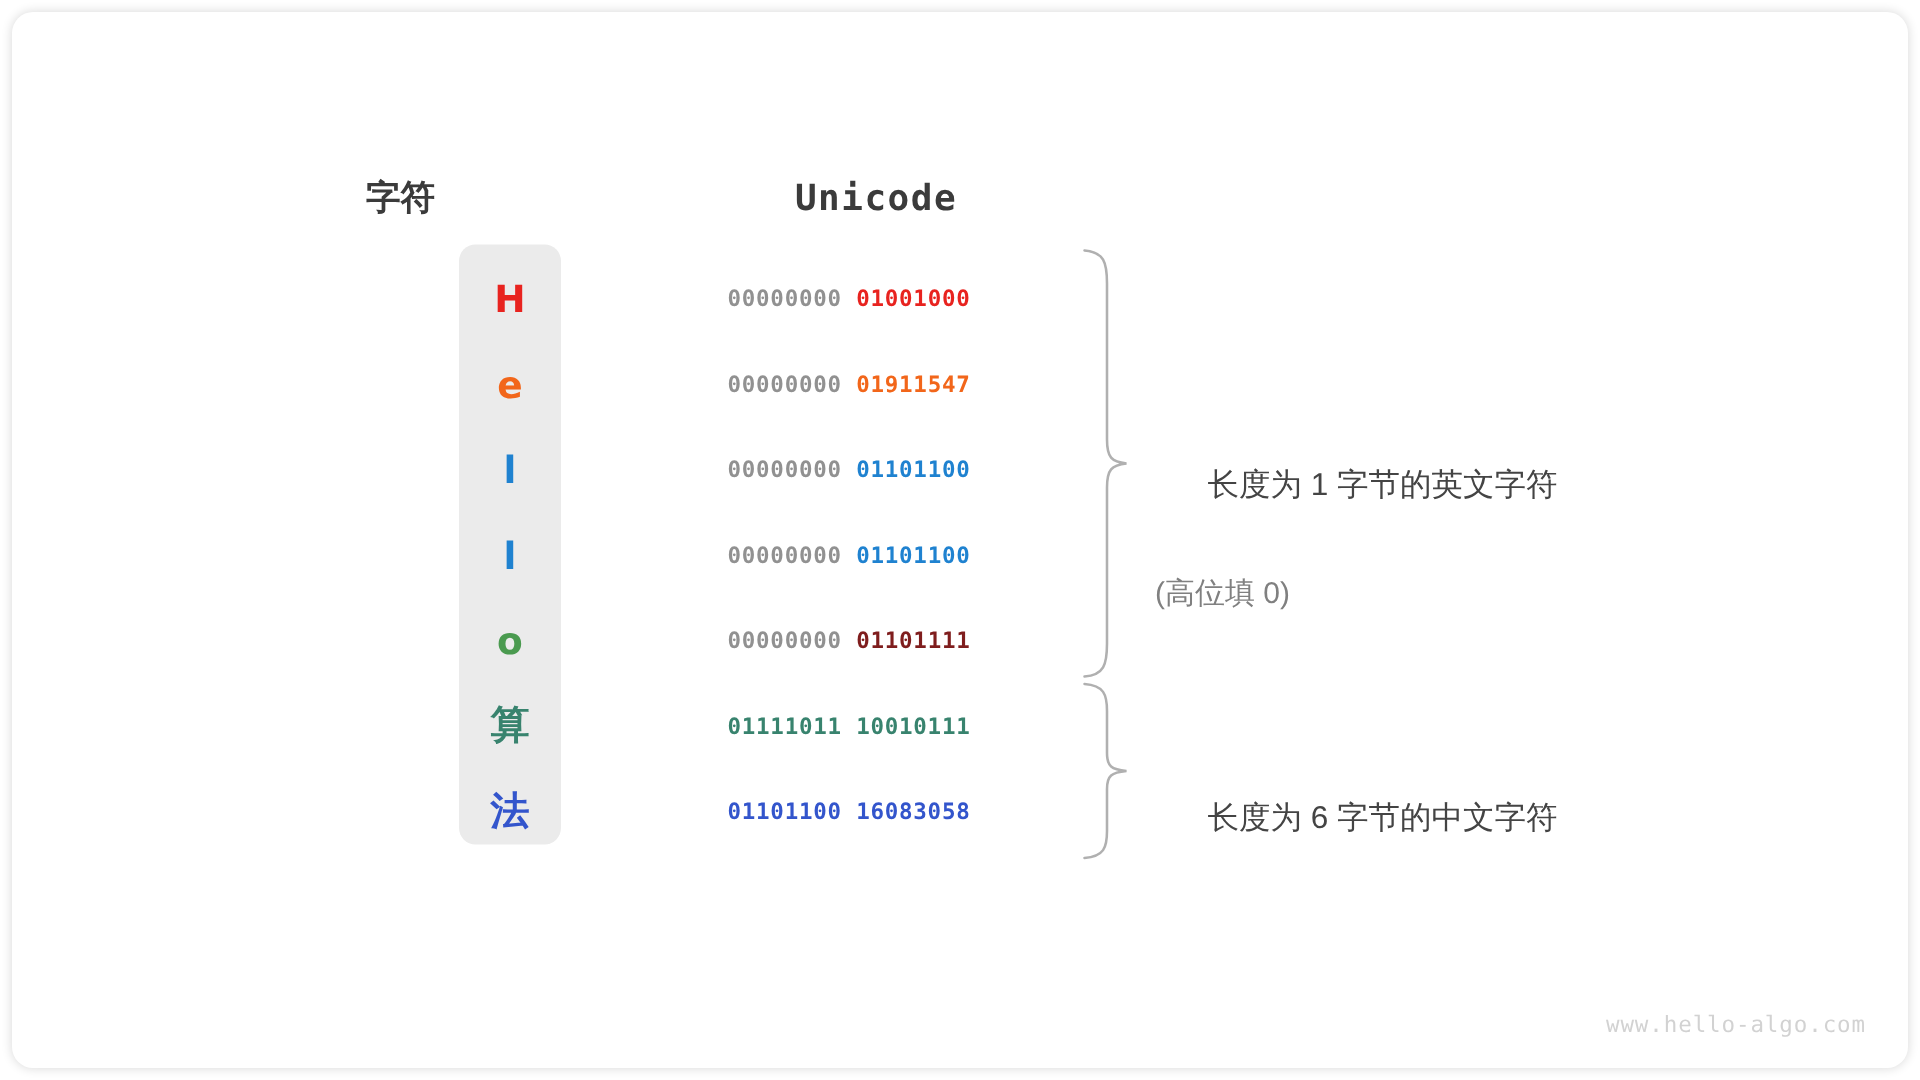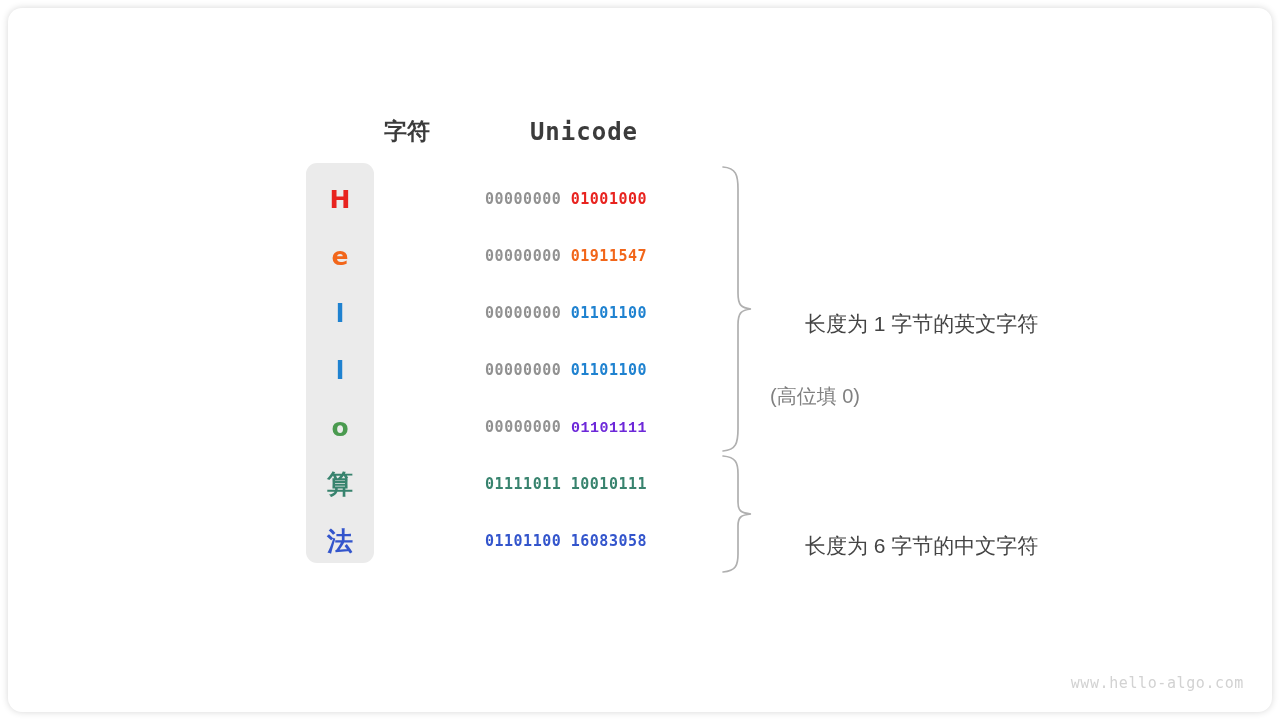--- a/index.html
+++ b/index.html
@@ -38,24 +38,24 @@
 
   
   .col-header {
     position: absolute;
     font-weight: bold;
     color: #3b3b3b;
     white-space: pre;
     line-height: 1;
   }
   #header-char {
-    left: 246px;
+    left: 236px;
     top: 112px;
     width: 176px;
-    text-align: right;
+    text-align: left;
     font-size: 23px;
     font-family: "Liberation Sans", "DejaVu Sans", sans-serif;
   }
   #header-unicode {
     left: 444px;
     top: 112px;
     width: 264px;
     text-align: center;
     font-size: 24px;
     font-family: "DejaVu Sans Mono", monospace;
@@ -180,21 +180,21 @@
         <div class="row" style="top: 277px;">
           <div class="row-char" style="color: rgb(31, 130, 208);">l</div>
           <div class="row-code"><span class="byte-pad">00000000 </span><span style="color: rgb(31, 130, 208);">01101100</span></div>
         </div>
         <div class="row" style="top: 334px;">
           <div class="row-char" style="color: rgb(31, 130, 208);">l</div>
           <div class="row-code"><span class="byte-pad">00000000 </span><span style="color: rgb(31, 130, 208);">01101100</span></div>
         </div>
         <div class="row" style="top: 391px;">
           <div class="row-char" style="color: rgb(74, 154, 79);">o</div>
-          <div class="row-code"><span class="byte-pad">00000000 </span><span style="color: #6d28d9; font-family: Liberation Mono, monospace;">01101111</span></div>
+          <div class="row-code"><span class="byte-pad">00000000 </span><span style="color: #7f1d1d;">01101111</span></div>
         </div>
         <div class="row" style="top: 448px;">
           <div class="row-char cjk" style="color: rgb(56, 131, 110);">算</div>
           <div class="row-code"><span class="byte-pad"></span><span style="color: rgb(56, 131, 110);">01111011 10010111</span></div>
         </div>
         <div class="row" style="top: 505px;">
           <div class="row-char cjk" style="color: rgb(51, 85, 204);">法</div>
           <div class="row-code"><span class="byte-pad"></span><span style="color: rgb(51, 85, 204);">01101100 16083058</span></div>
         </div>
       </div>

